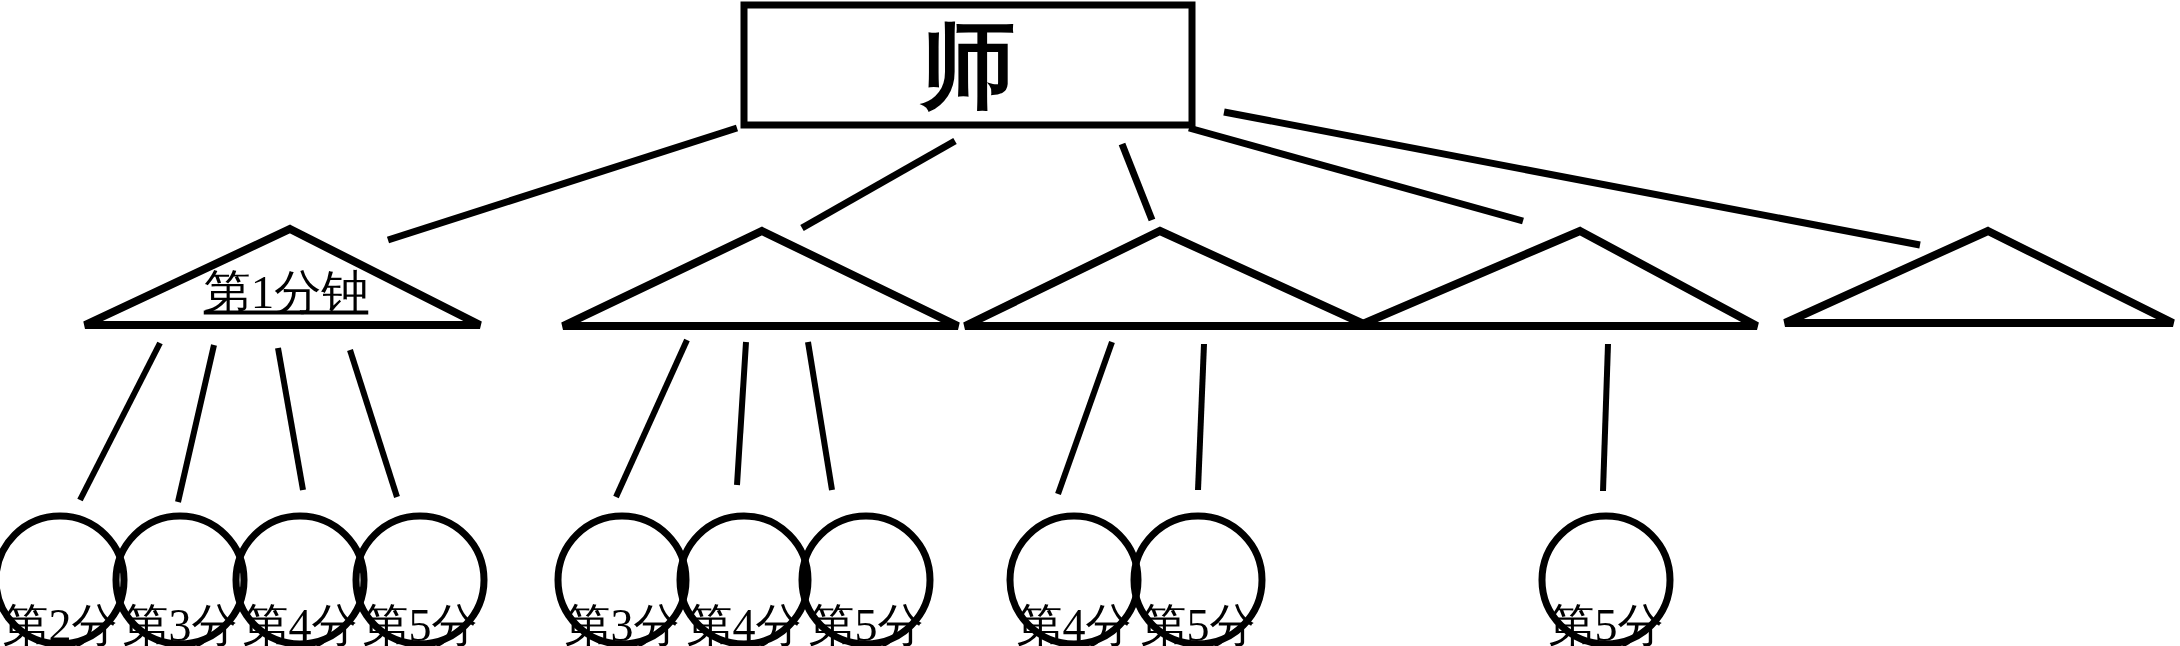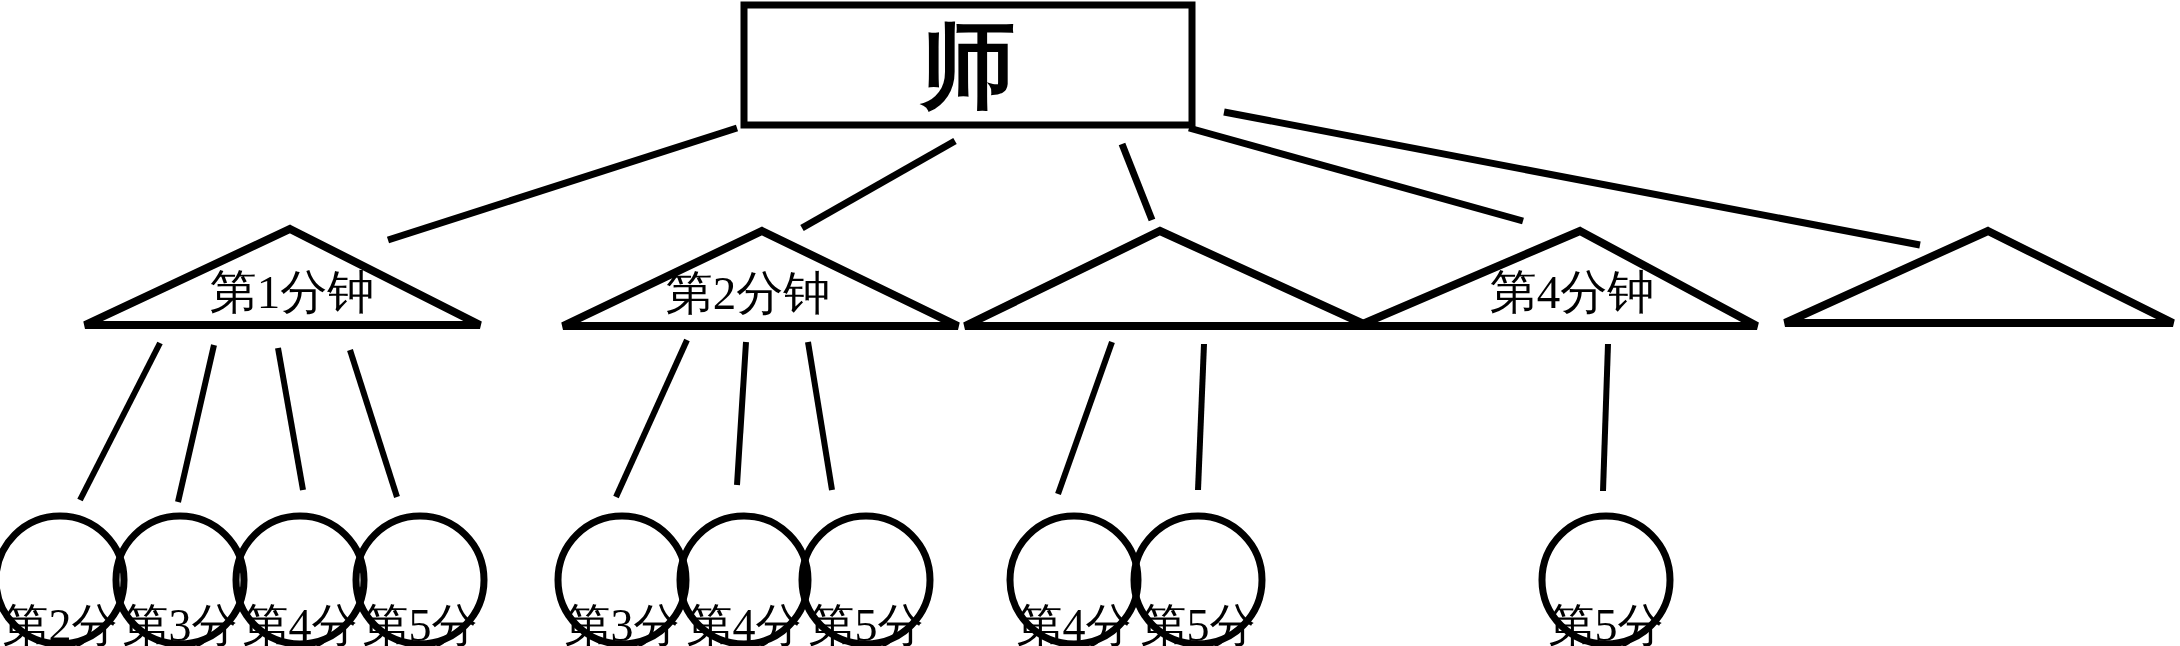--- a/index.html
+++ b/index.html
@@ -76,23 +76,21 @@
 
       <circle cx="1074" cy="580" r="64"></circle>
       <circle cx="1198" cy="580" r="64"></circle>
 
       <circle cx="1606" cy="580" r="64"></circle>
     </g>
   </svg>
 
   <span class="label root-label" style="left:968px;top:66px;">师</span>
 
-  <span class="label tri-label" style="left:292px;top:292px;">第1分钟</span>
-  <span class="label tri-label" style="left:748px;top:293px;">第2分钟</span>
-  <span class="label tri-label" style="left:1572px;top:292px;">第4分钟</span>
+  <span class="label tri-label" style="left:286px;top:292px;text-decoration:underline;">第1分钟</span>
 
   <span class="label circ-label" style="left:60px;top:586px;">第2分</span>
   <span class="label circ-label" style="left:180px;top:586px;">第3分</span>
   <span class="label circ-label" style="left:300px;top:586px;">第4分</span>
   <span class="label circ-label" style="left:420px;top:586px;">第5分</span>
 
   <span class="label circ-label" style="left:622px;top:586px;">第3分</span>
   <span class="label circ-label" style="left:744px;top:586px;">第4分</span>
   <span class="label circ-label" style="left:866px;top:586px;">第5分</span>
 

